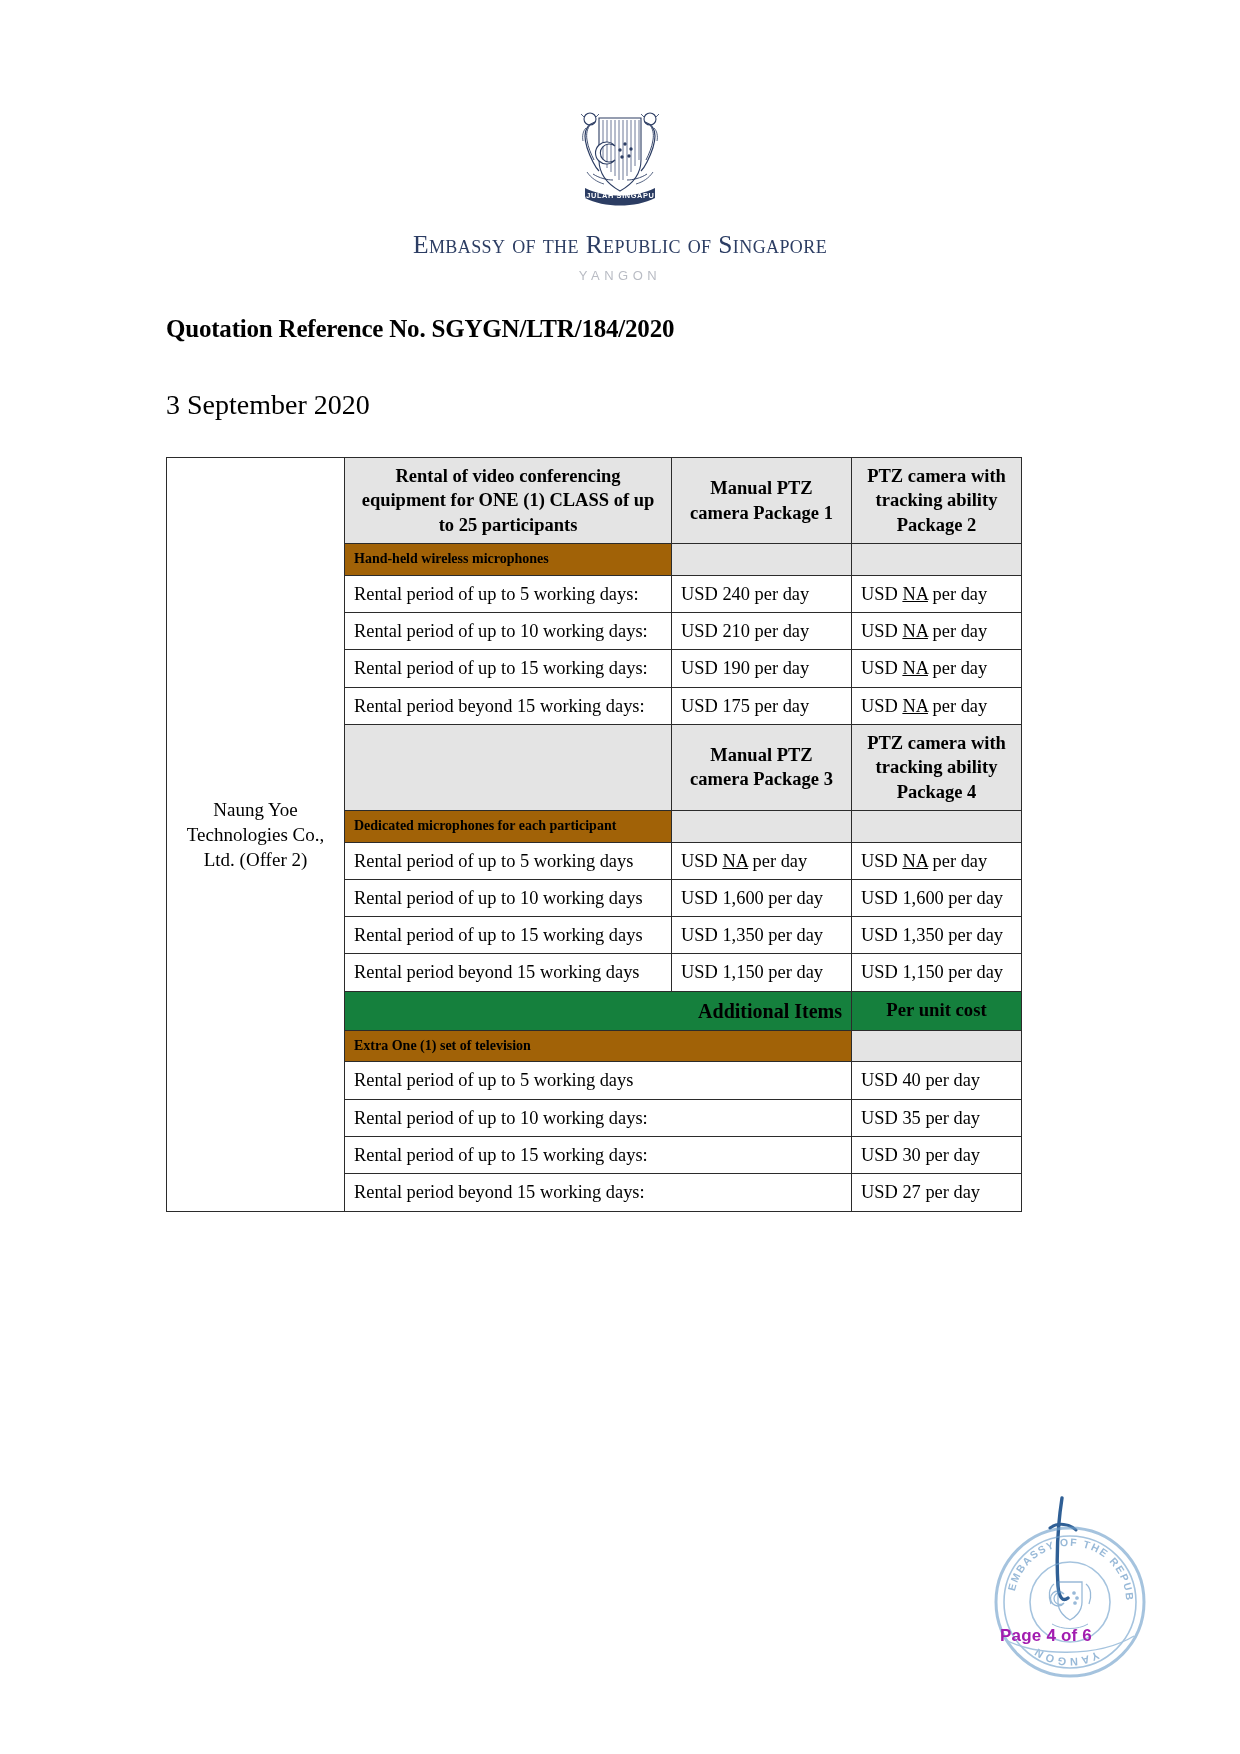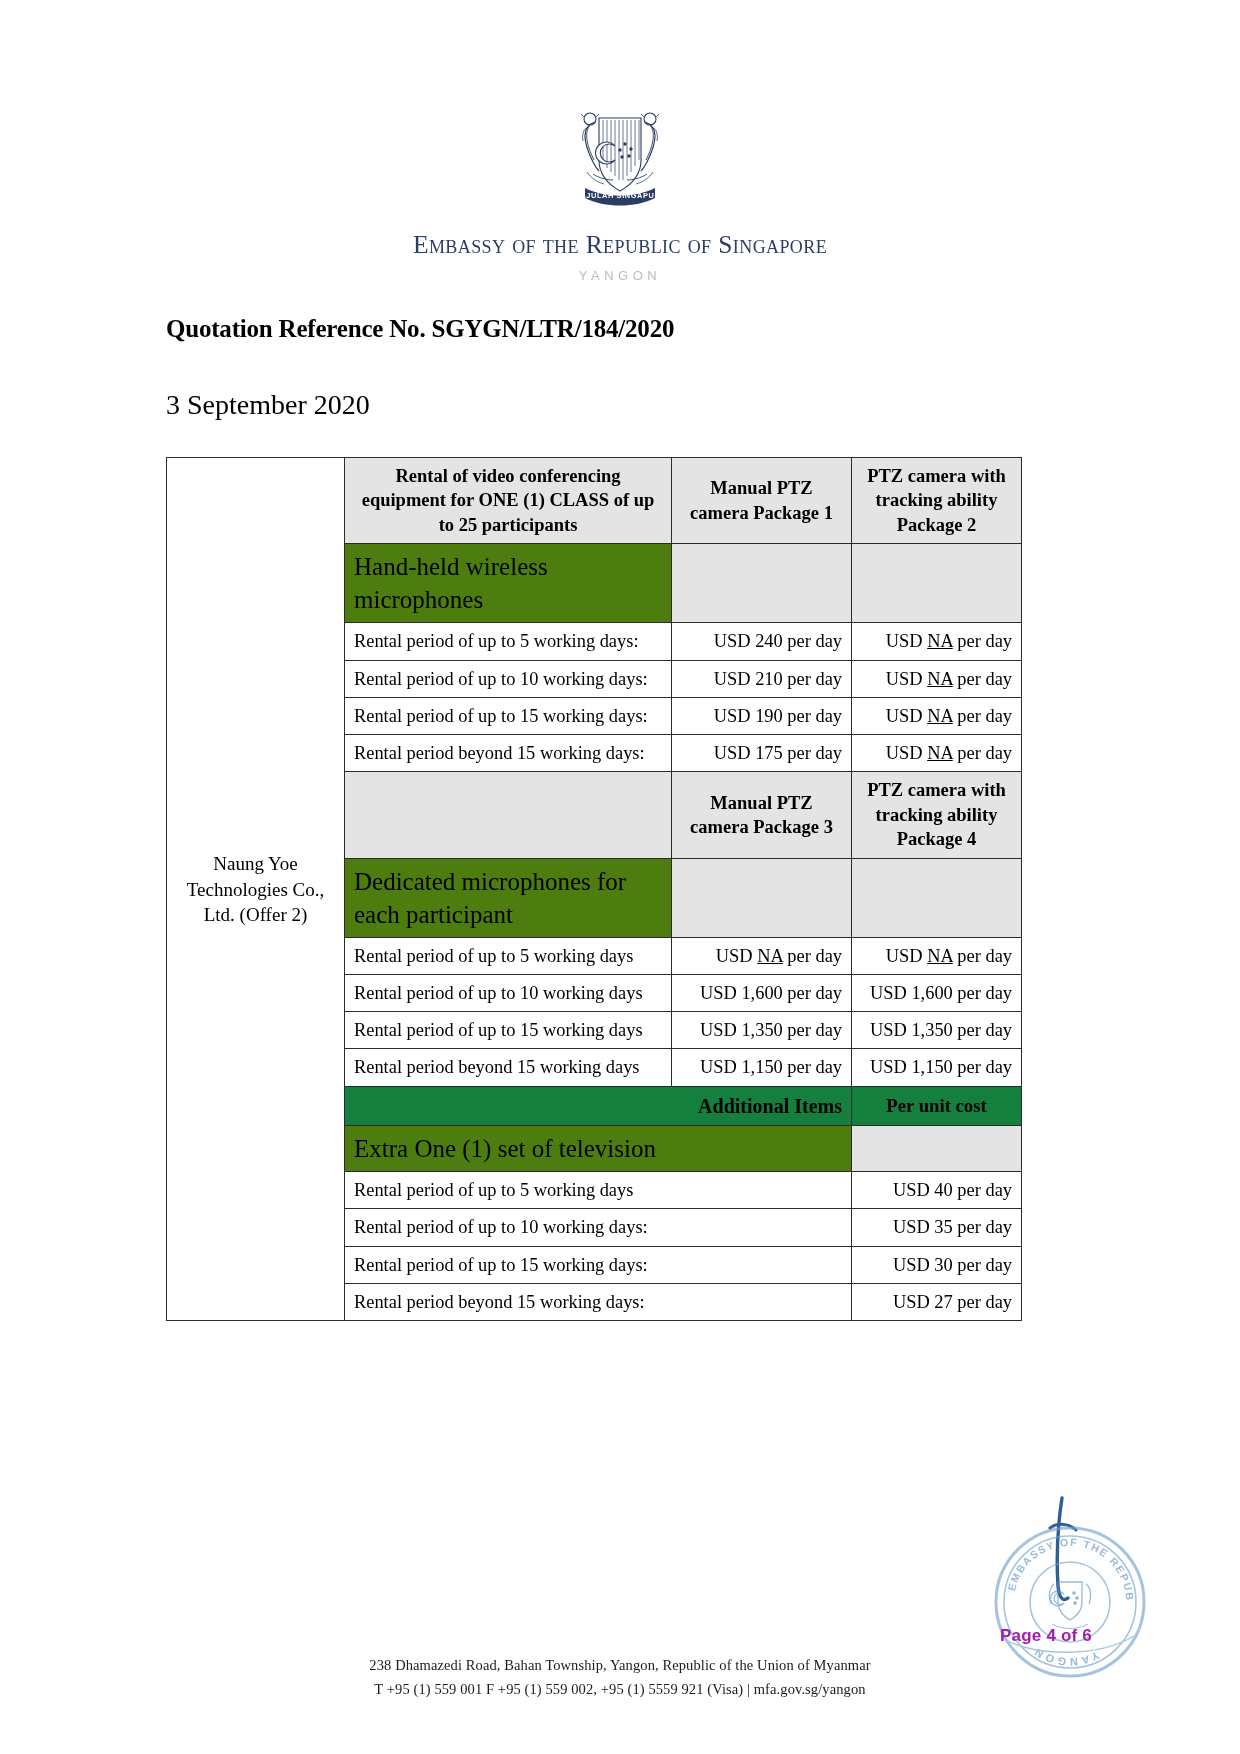--- a/index.html
+++ b/index.html
@@ -91,36 +91,36 @@
   }
   .hdr {
     background: #e4e4e4;
     font-weight: bold;
     text-align: center;
     font-size: 18.5px;
     line-height: 1.35;
     padding: 9px 8px;
   }
   .hdr-left {
-    background: #4d7c0f;
-    font-weight: normal;
+    background: #a16207;
+    font-weight: bold;
     text-align: left;
-    font-size: 25px;
+    font-size: 14px;
     padding: 9px 9px;
     line-height: 1.35;
   }
   .gray { background: #e4e4e4; }
   .desc {
     text-align: left;
     padding-top: 17px;
     padding-bottom: 6px;
     font-size: 18.4px;
   }
   .price {
-    text-align: right;
+    text-align: left;
     padding-top: 17px;
     padding-bottom: 6px;
     white-space: nowrap;
     font-size: 18.4px;
   }
   .price u { text-decoration: underline; }
   .addl {
     background: #15803d;
     font-weight: bold;
     text-align: right;
@@ -378,18 +378,14 @@
           <path d="M66 64 c-5 4 -6 12 -3 20 M98 64 c5 4 6 12 3 20"></path>
           <path d="M64 104 c10 6 26 6 36 0" stroke-width="1"></path>
         </g>
         <path d="M18 120 C46 136 110 138 146 116" fill="none" stroke="#6fa0cb" stroke-width="1.4"></path>
       </g>
     </svg>
   </span>
 
   <div class="page-num">Page 4 of 6</div>
 
-  <div class="footer">
-    <div class="footer-line">238 Dhamazedi Road, Bahan Township, Yangon, Republic of the Union of Myanmar</div>
-    <div class="footer-line">T +95 (1) 559 001    F +95 (1) 559 002, +95 (1) 5559 921 (Visa)  |  mfa.gov.sg/yangon</div>
-  </div>
 
 </div>
 
 </body></html>

